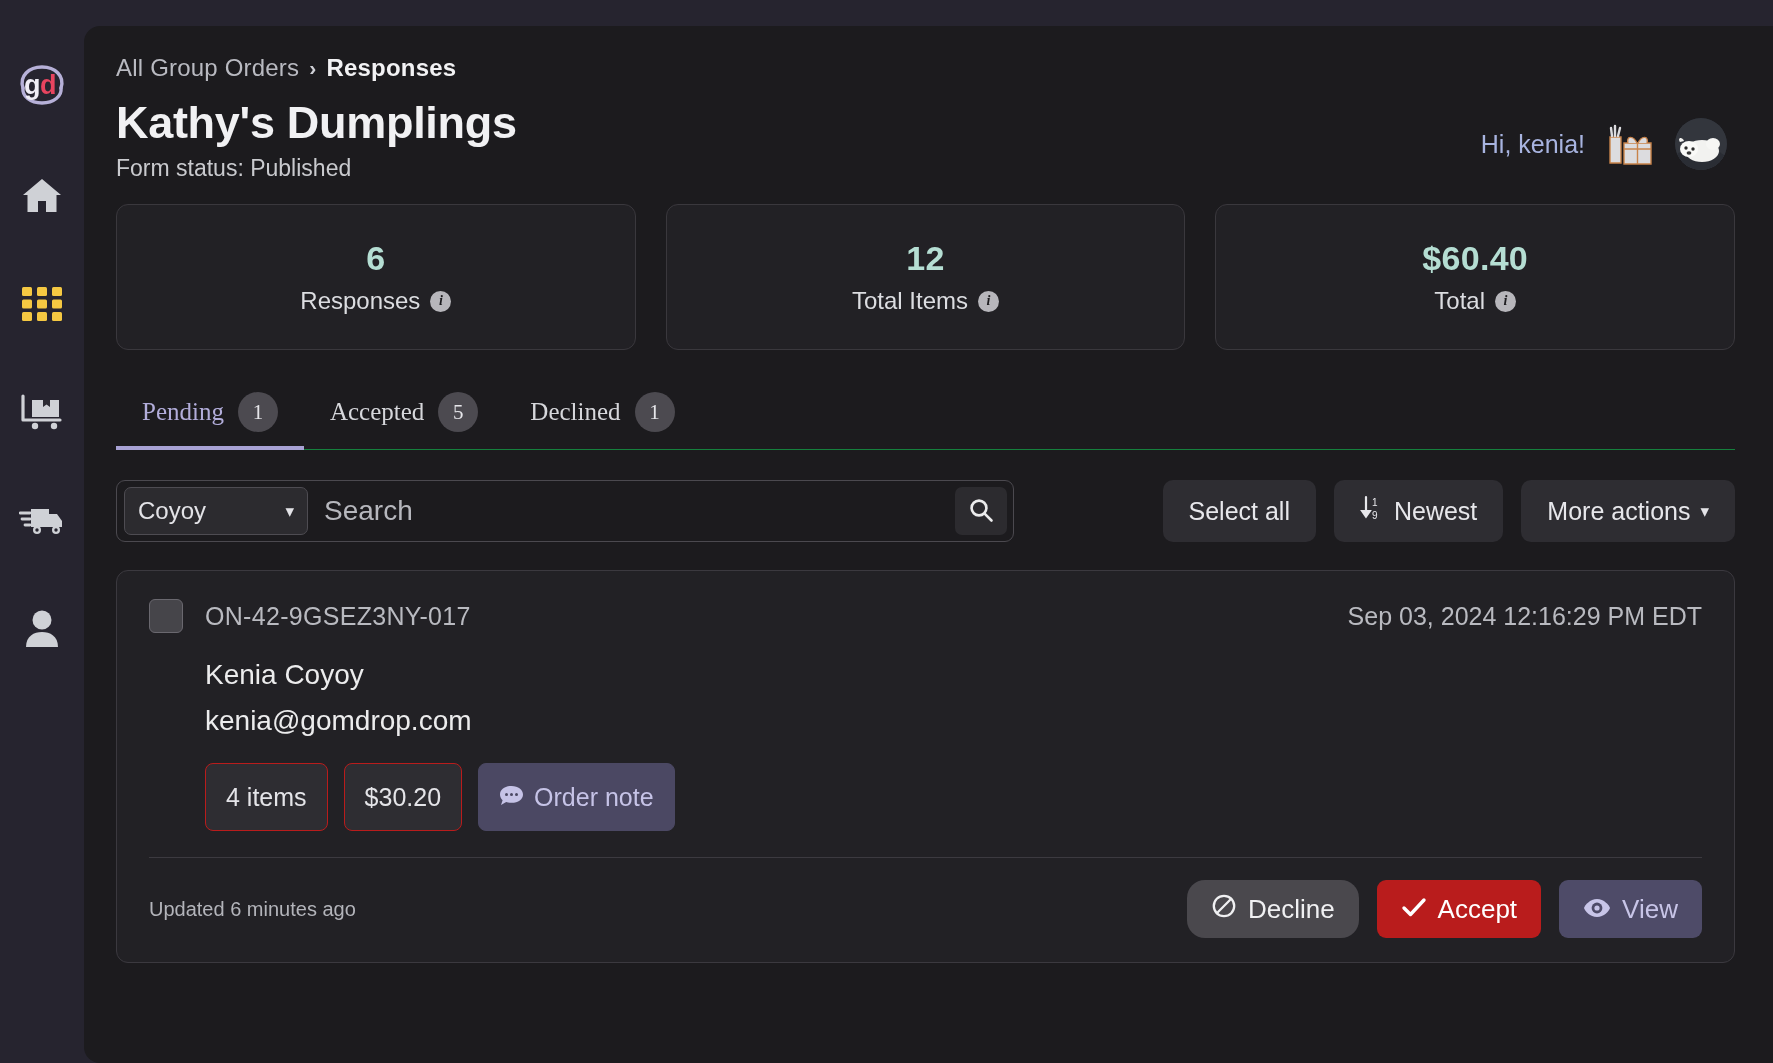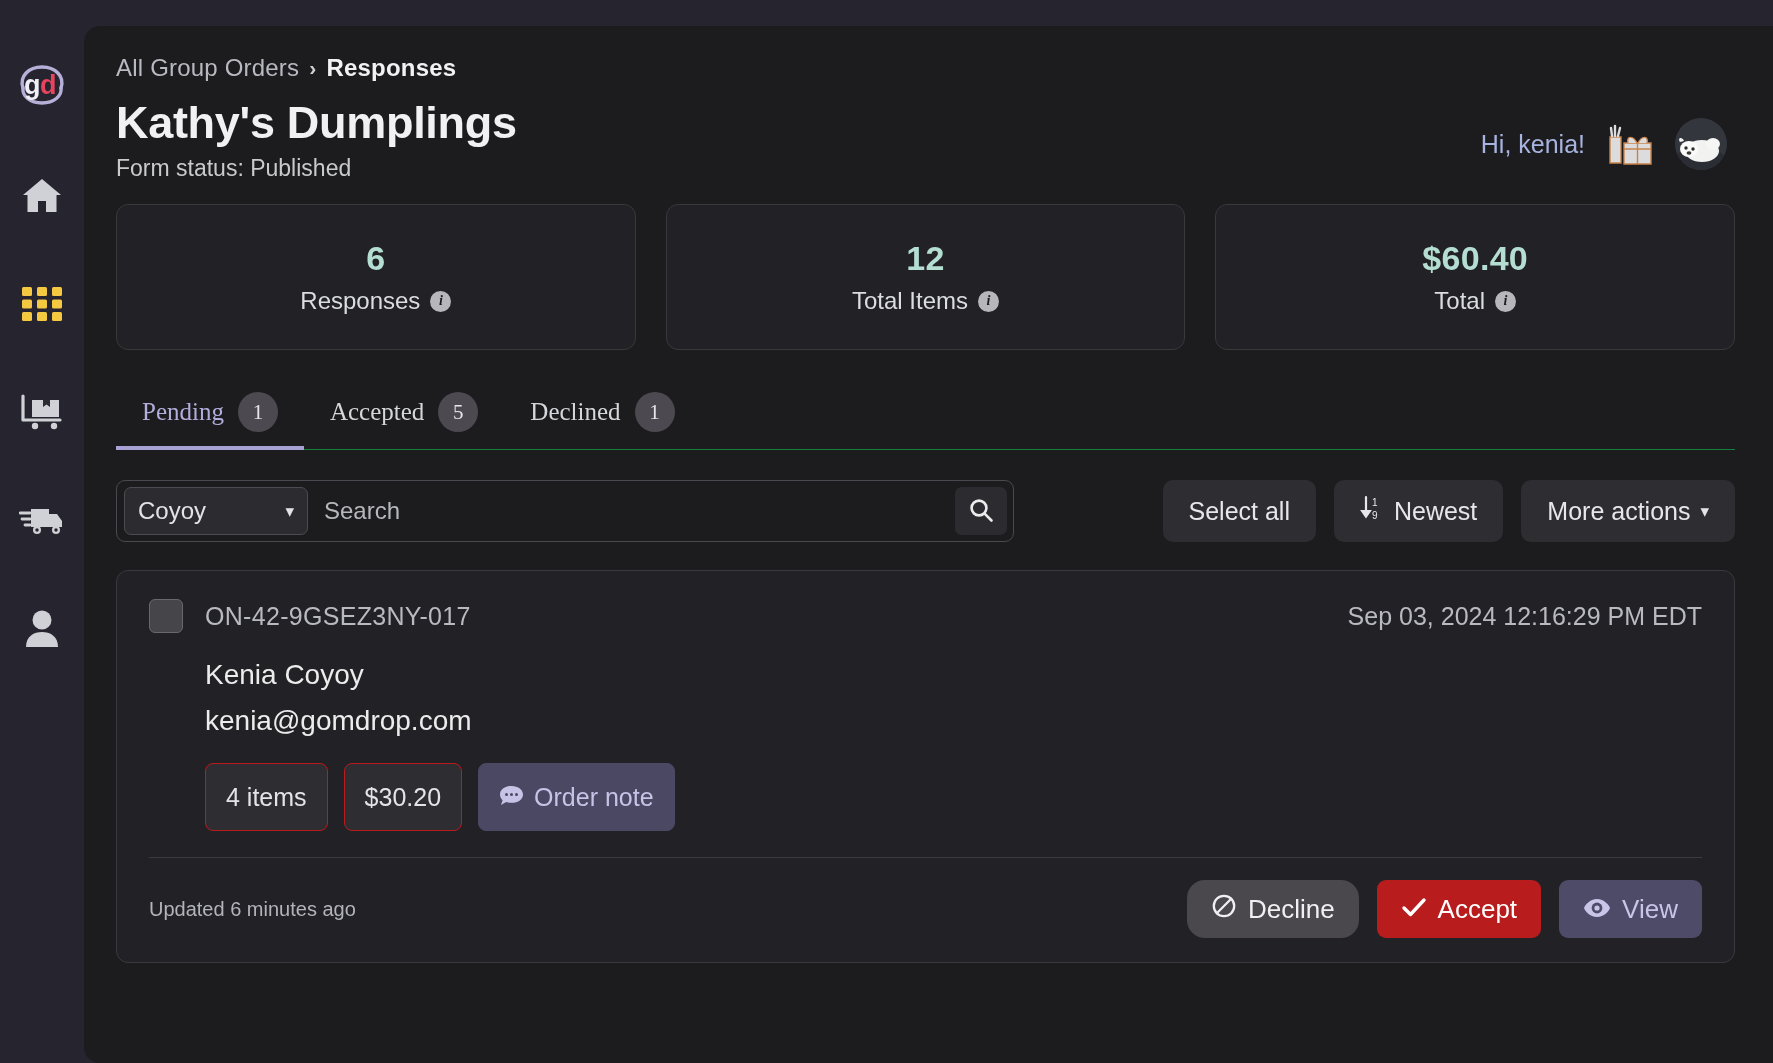--- a/index.html
+++ b/index.html
@@ -139,21 +139,21 @@
     width: 184px; height: 48px;
     background: #2c2b2f; border: 1px solid #4e4c52;
     border-radius: 7px; padding: 0 13px;
     cursor: pointer; flex: 0 0 auto;
   }
   .select-value { font-size: 24px; color: #e3e3e7; }
   .chev { color: #e3e3e7; font-size: 17px; line-height: 1; }
   .search-input {
     flex: 1; height: 48px; background: transparent;
     border: none; outline: none;
-    font-size: 24px; color: #ec4899;
+    font-size: 28px; color: #ec4899;
     font-family: "Liberation Sans", sans-serif;
     padding: 0 16px;
   }
   .search-input::placeholder { color: #b6b7bd; }
   .search-btn {
     width: 52px; height: 48px; border-radius: 7px;
     background: #2c2b2f; border: none;
     display: flex; align-items: center; justify-content: center;
     cursor: pointer; flex: 0 0 auto;
   }

